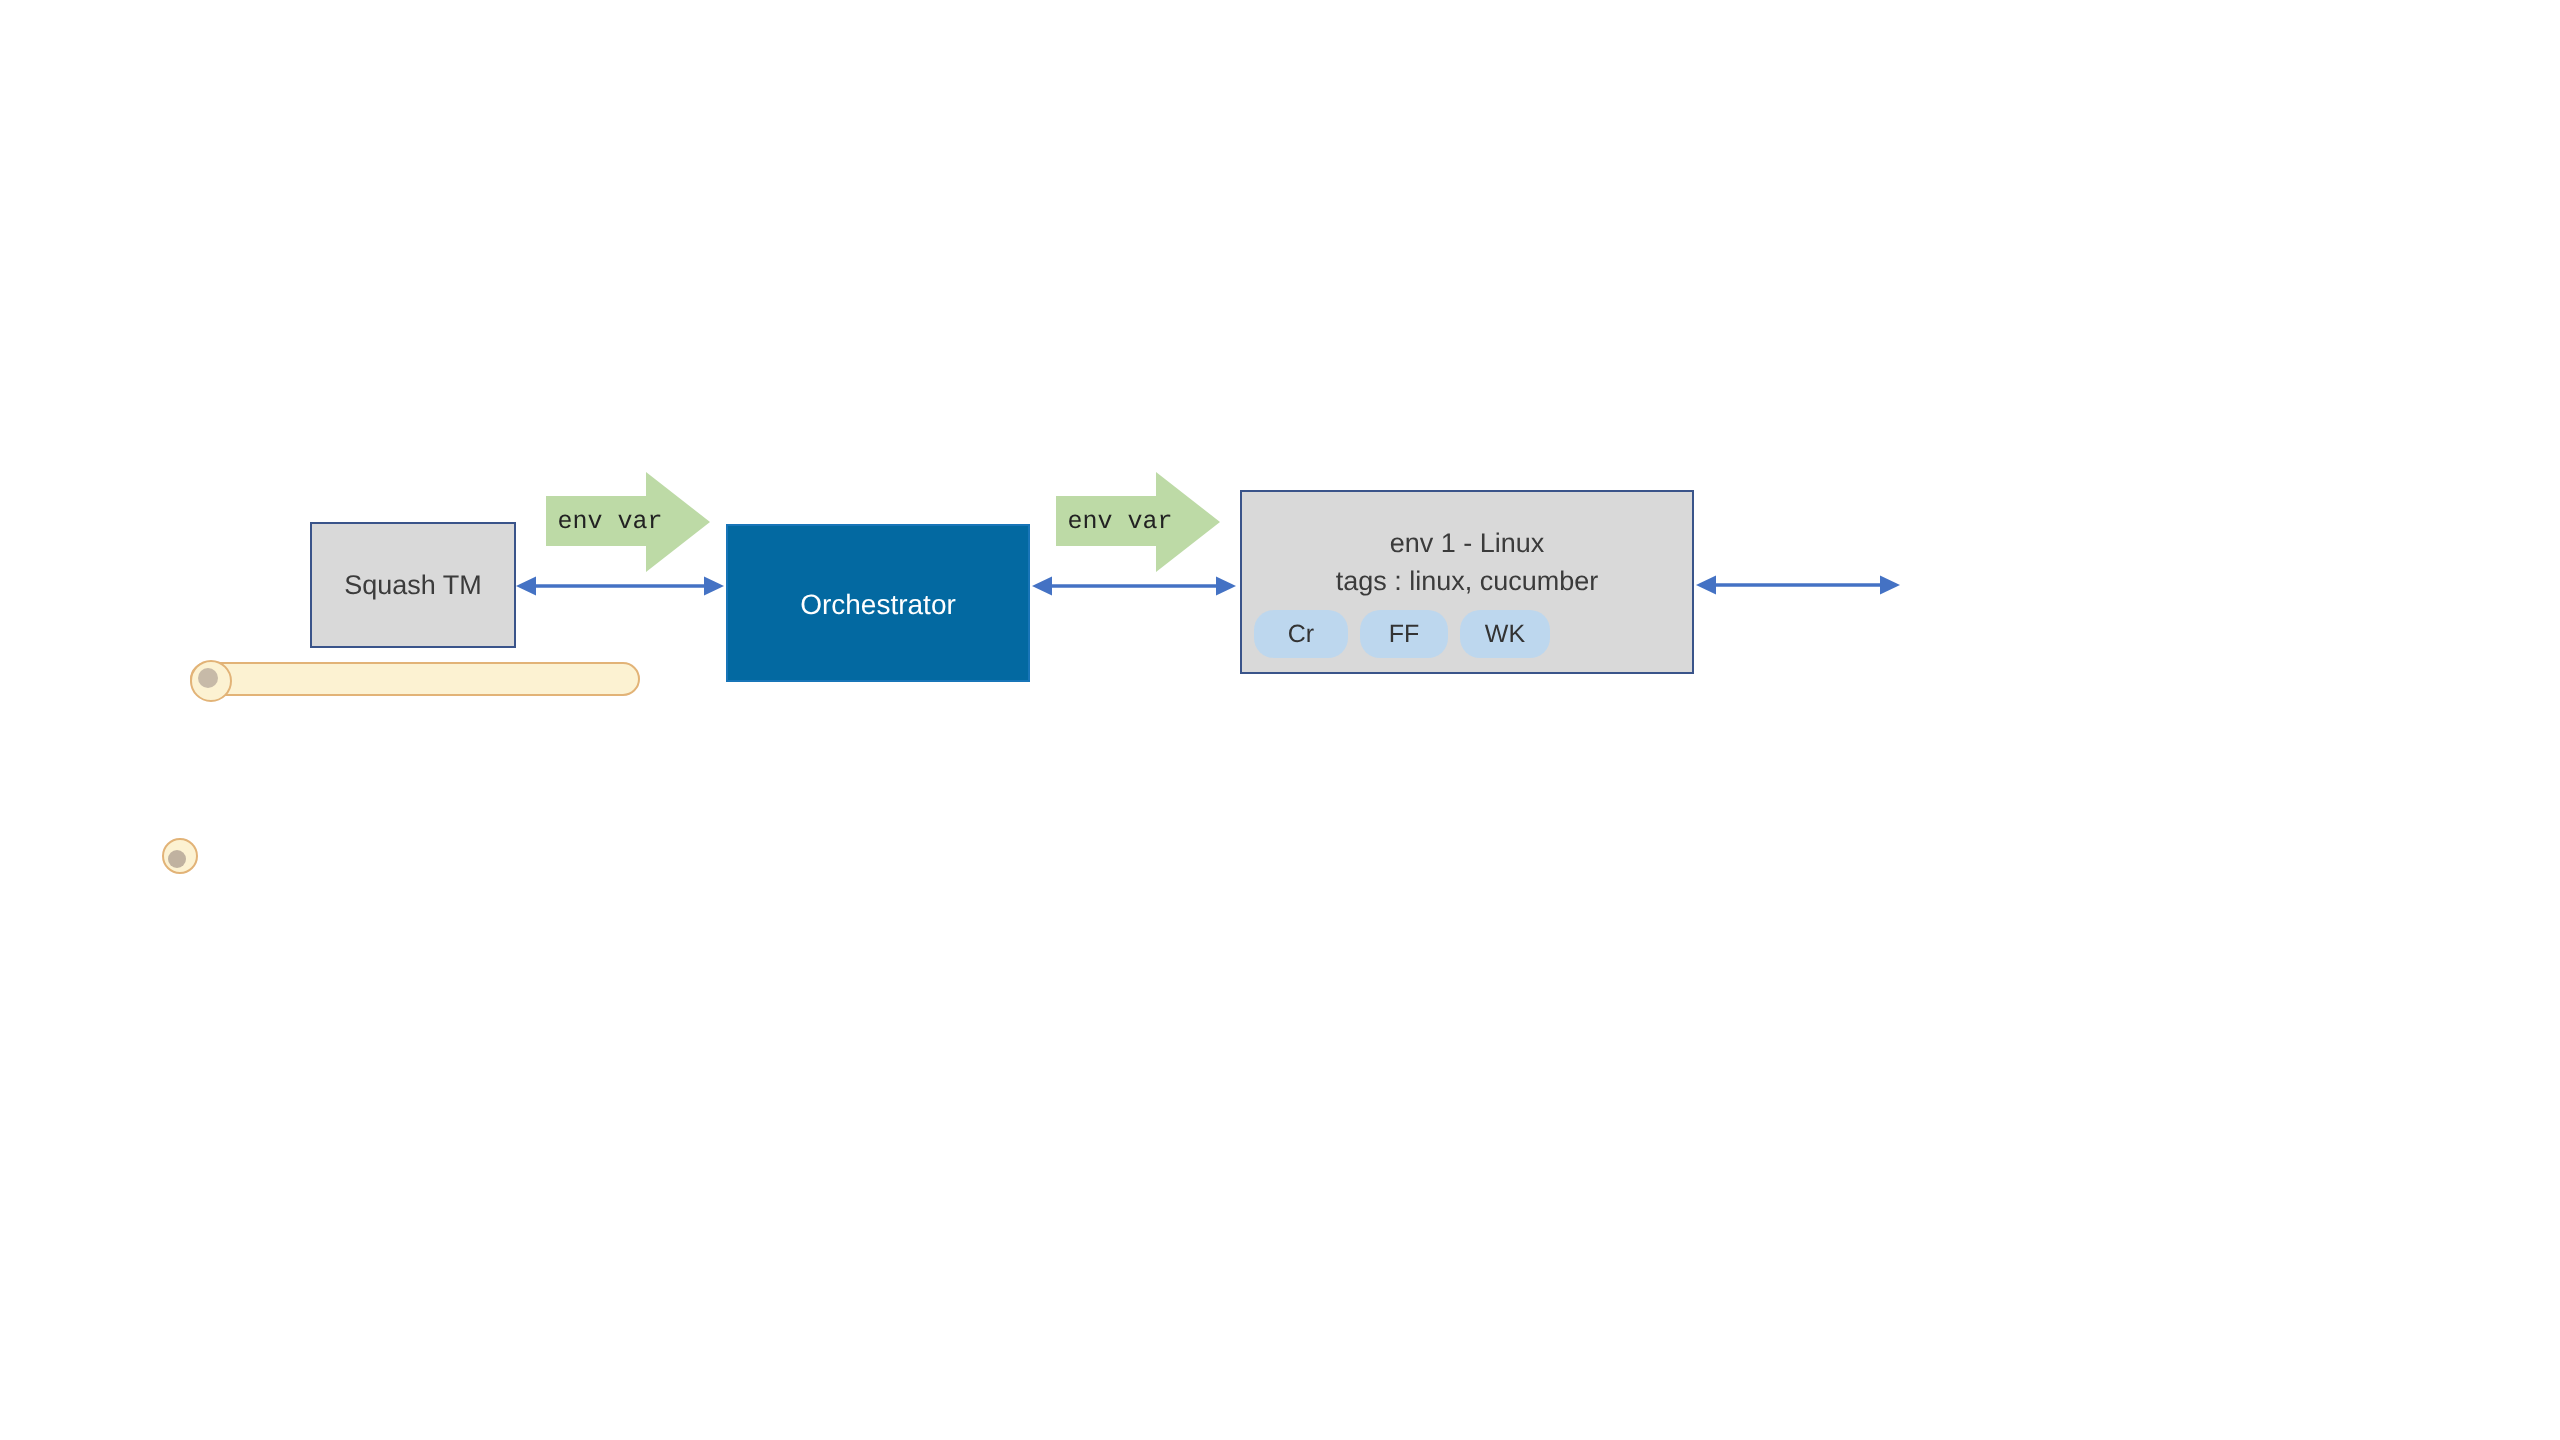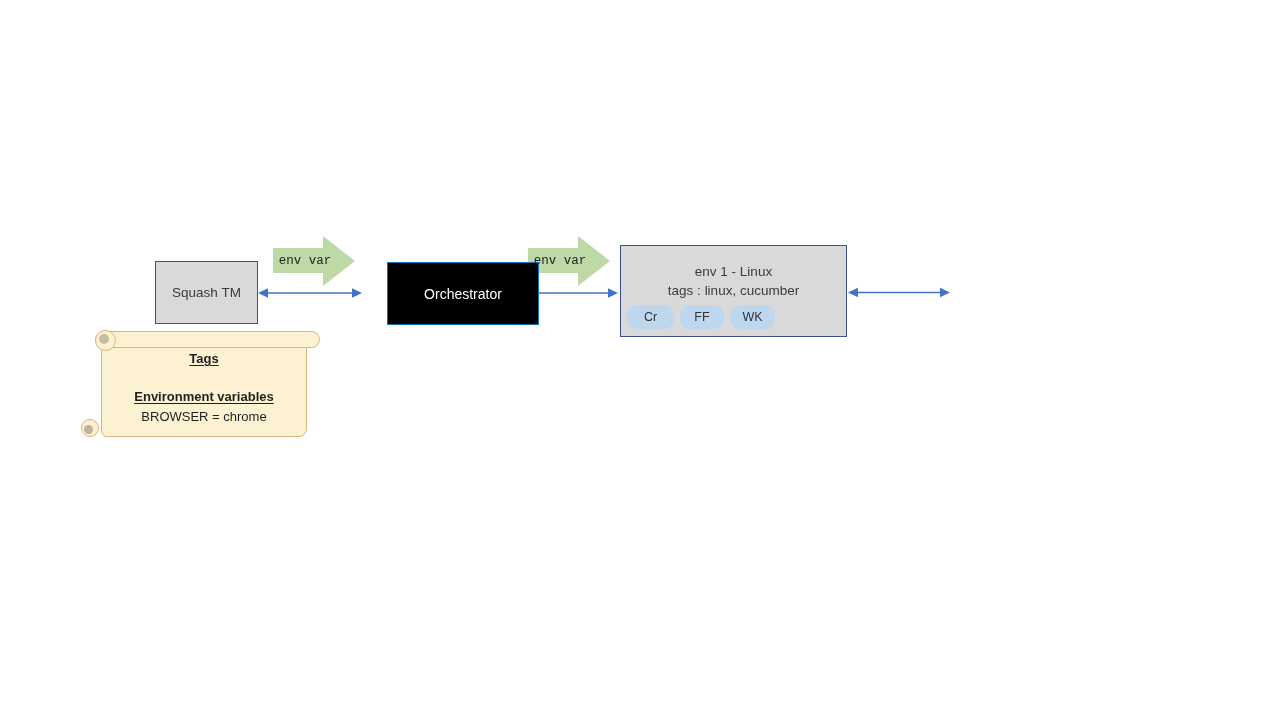--- a/index.html
+++ b/index.html
@@ -5,22 +5,22 @@
   html,body{margin:0;padding:0;background:#ffffff;}
   body{width:1280px;height:720px;position:relative;overflow:hidden;
        font-family:"Liberation Sans",sans-serif;color:#3b3b3b;}
   .canvas{position:absolute;inset:0;}
   svg.overlay{position:absolute;left:0;top:0;width:1280px;height:720px;}
 
   .node{position:absolute;box-sizing:border-box;display:flex;align-items:center;
         justify-content:center;font-size:13.5px;color:#3b3b3b;}
   .gray{background:#D9D9D9;border:1.6px solid #3A548A;}
   #squash-box{left:155px;top:261px;width:103px;height:63px;}
-  #orch-box{left:363px;top:262px;width:152px;height:63px;background:#000000;
-            border:1.6px solid #1875B8;color:#ffffff;font-size:14px;margin-left:24px;}
+  #orch-box{left:363px;top:262px;width:152px;height:79px;background:#0369a1;
+            border:1.6px solid #1875B8;color:#ffffff;font-size:14px;}
   #env-box{left:620px;top:245px;width:227px;height:92px;display:block;text-align:center;}
   #sut-box{left:952px;top:260px;width:151px;height:63px;}
 
   .env-title{margin-top:16px;line-height:19px;font-size:13.5px;}
   .env-tags{line-height:19px;font-size:13.5px;}
   .env-tags .it{}
   .chips{position:absolute;left:6px;top:59px;display:flex;gap:6px;}
   .chip{background:#BDD7EE;height:24px;display:flex;align-items:center;
         justify-content:center;font-size:12.5px;color:#333333;border-radius:10px;}
   .chip.c1{width:47px;}.chip.c2{width:44px;}.chip.c3{width:45px;text-align:right;}
@@ -96,20 +96,15 @@
   </div>
 
 
   <div class="envvar" id="envvar1">env var</div>
   <div class="envvar" id="envvar2">env var</div>
 
   <div id="note">
     <div class="note-band"></div>
     <div class="curl-top"></div>
     <div class="curl-bottom"></div>
-    <div class="note-body">
-      <div class="note-h">Tags</div>
-      <div class="note-h note-h2">Environment variables</div>
-      <div class="note-line">BROWSER = chrome</div>
-    </div>
   </div>
 
 </div>
 
 </body></html>

